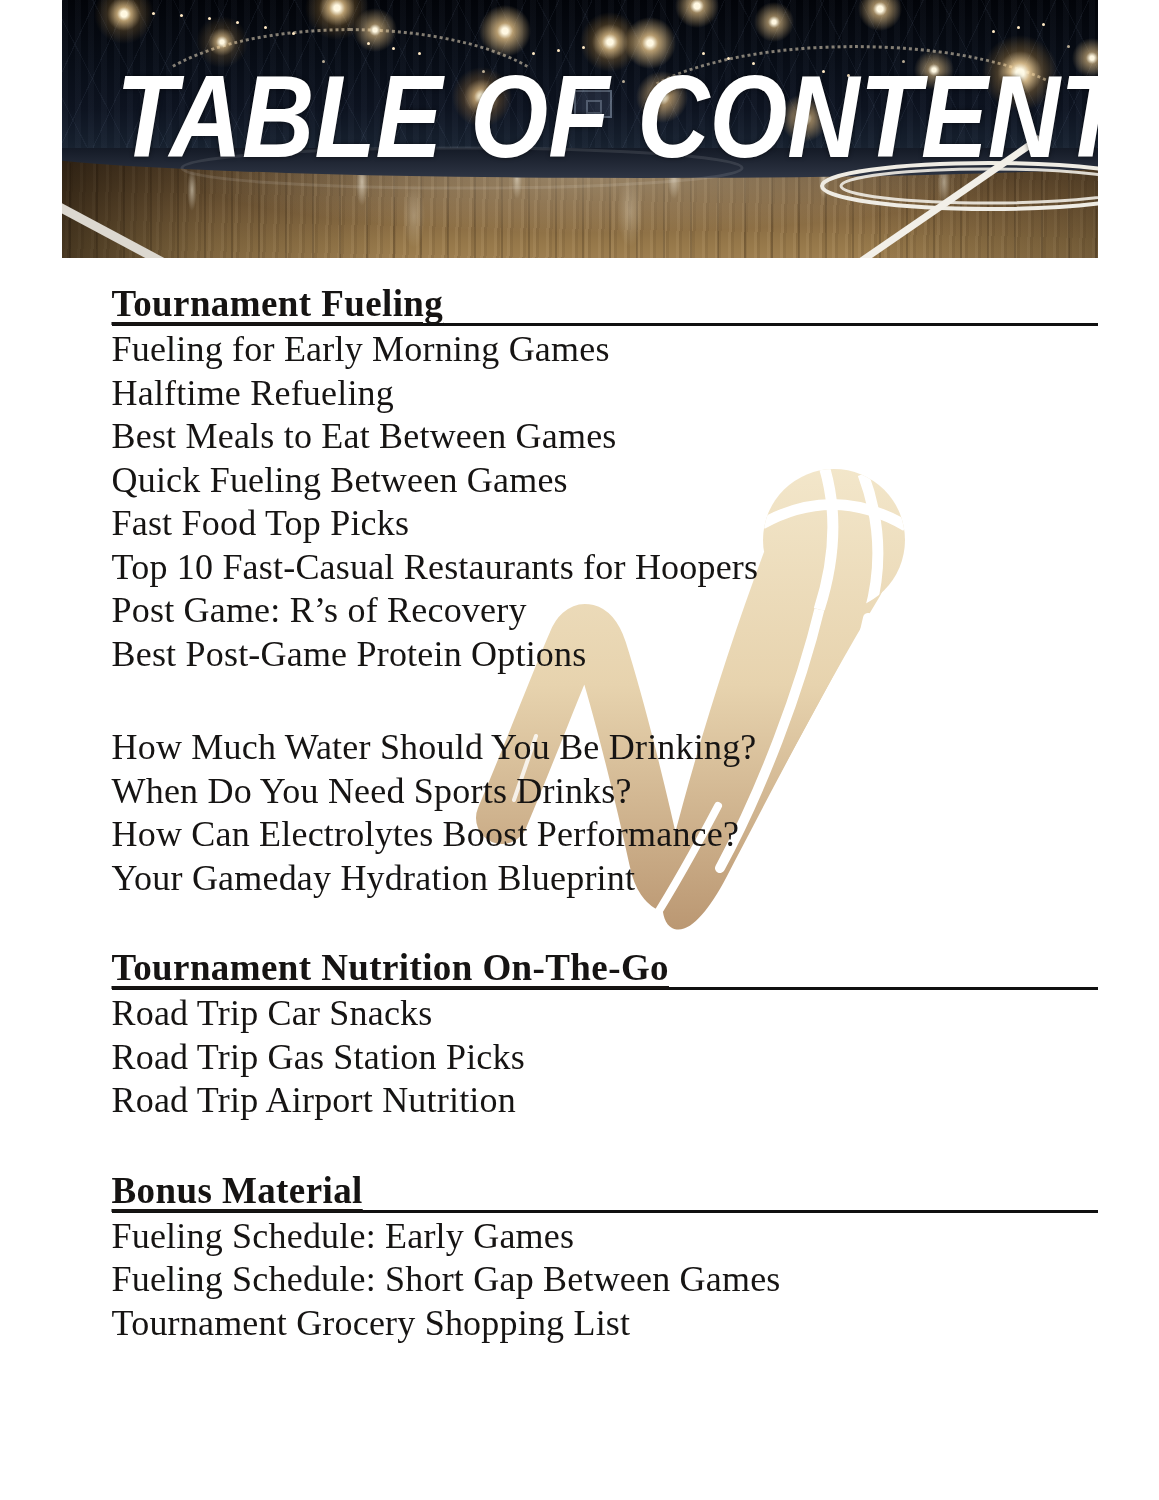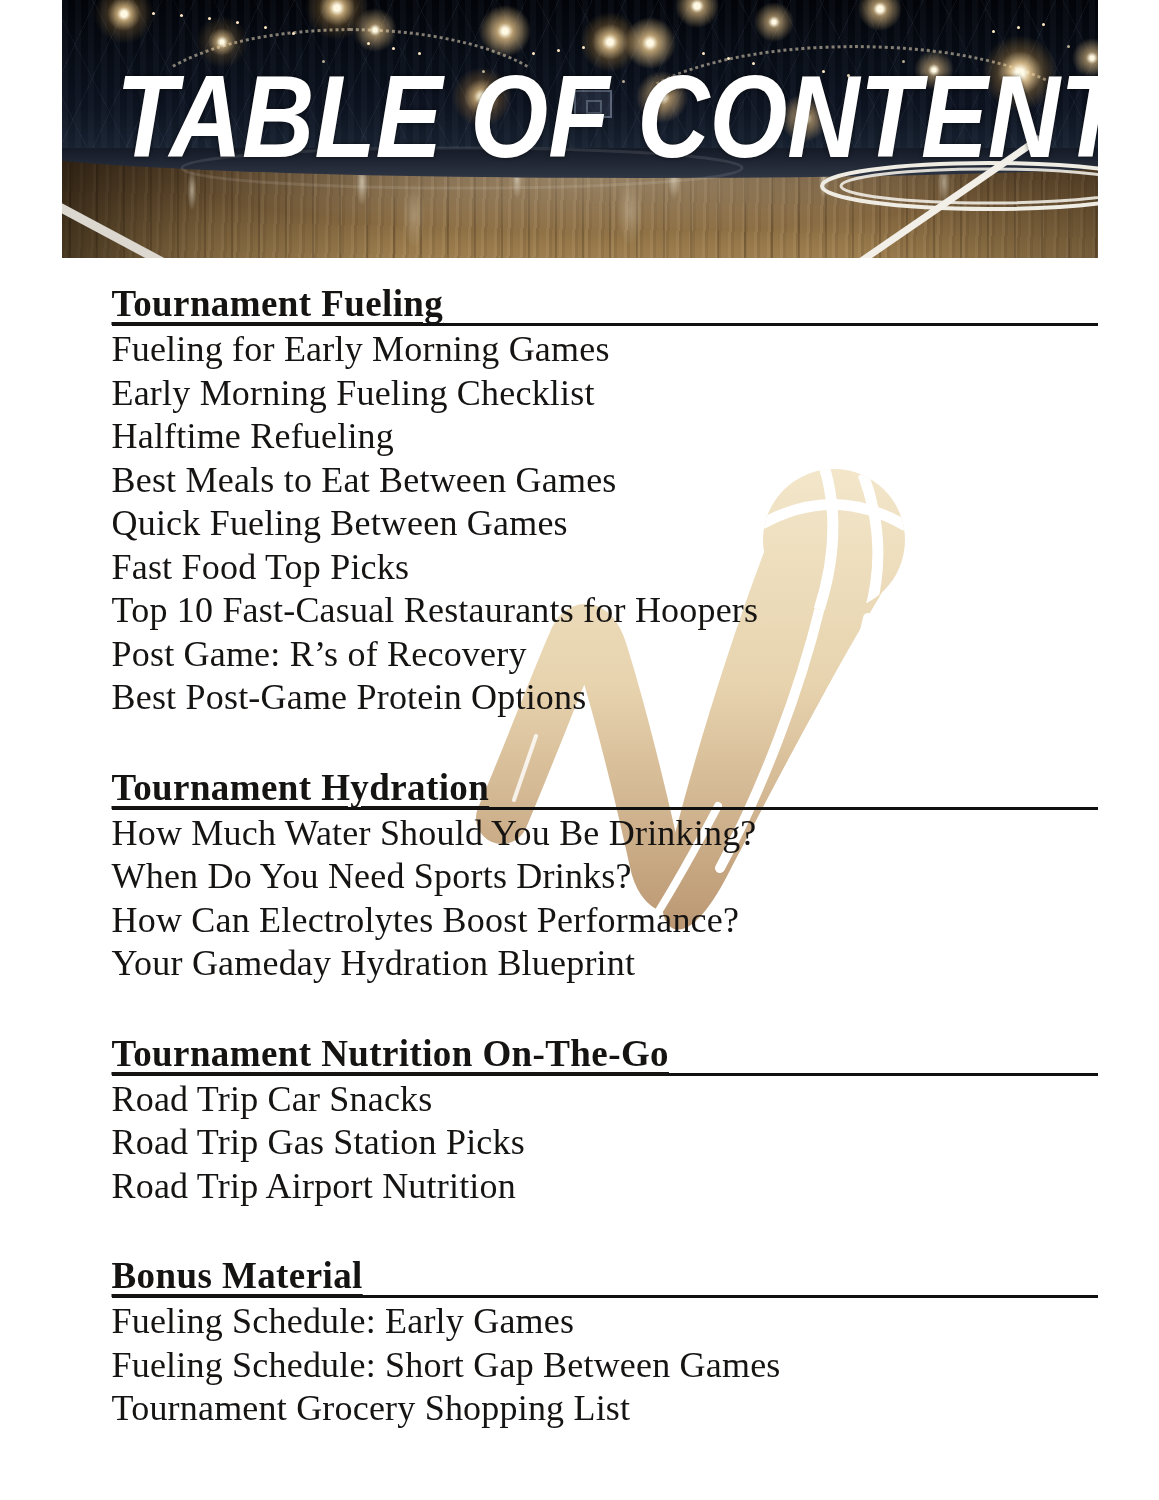--- a/index.html
+++ b/index.html
@@ -191,36 +191,31 @@
   </svg>
 
   <main class="toc">
     <section class="toc-section">
       <div class="sec-head">
         <span class="sec-title">Tournament Fueling</span>
         <span class="sec-page">5</span>
       </div>
       <ul class="sec-items">
           <li>Fueling for Early Morning Games</li>
-          <li>Early Morning Fueling Checklist</li>
           <li>Halftime Refueling</li>
           <li>Best Meals to Eat Between Games</li>
           <li>Quick Fueling Between Games</li>
           <li>Fast Food Top Picks</li>
           <li>Top 10 Fast-Casual Restaurants for Hoopers</li>
           <li>Post Game: R’s of Recovery</li>
           <li>Best Post-Game Protein Options</li>
         </ul>
     </section>
 
     <section class="toc-section">
-      <div class="sec-head">
-        <span class="sec-title">Tournament Hydration</span>
-        <span class="sec-page">19</span>
-      </div>
       <ul class="sec-items">
           <li>How Much Water Should You Be Drinking?</li>
           <li>When Do You Need Sports Drinks?</li>
           <li>How Can Electrolytes Boost Performance?</li>
           <li>Your Gameday Hydration Blueprint</li>
         </ul>
     </section>
 
     <section class="toc-section">
       <div class="sec-head">

